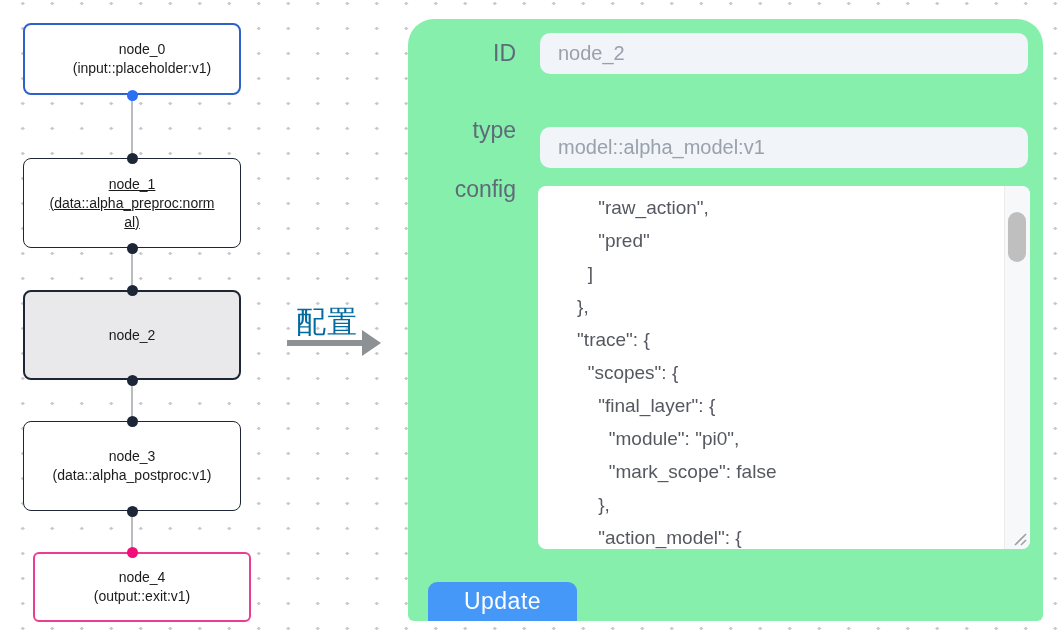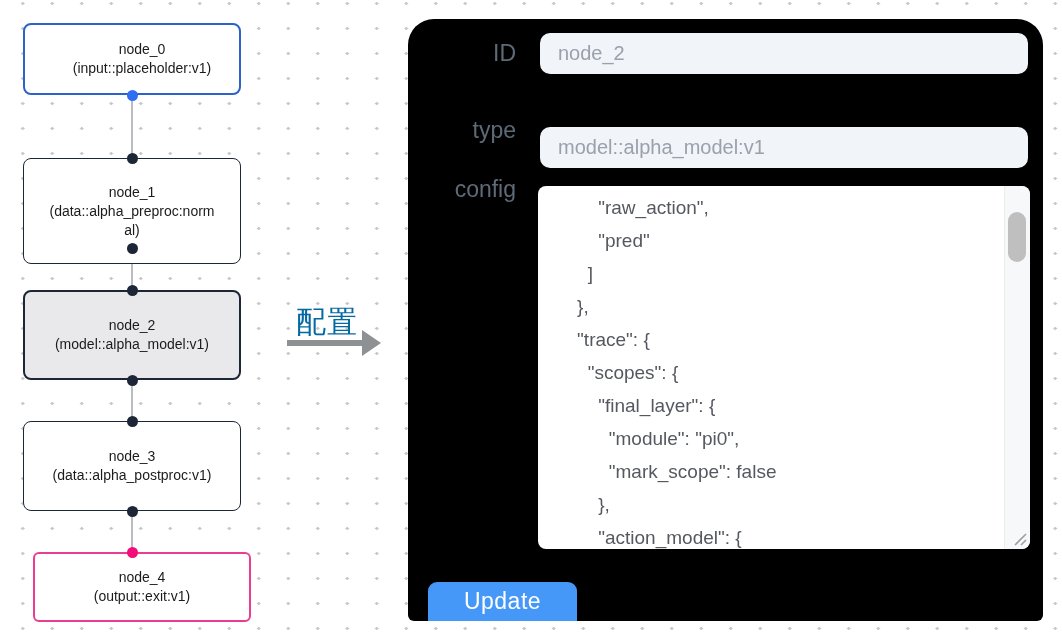--- a/index.html
+++ b/index.html
@@ -22,21 +22,21 @@
     border: 1.5px solid #1d2636;
     border-radius: 8px;
     display: flex; flex-direction: column;
     align-items: center; justify-content: center;
     text-align: center;
     font-size: 14px; line-height: 19px; color: #1b1b1b;
     z-index: 2;
   }
   .flow-node .node-type { max-width: 172px; word-break: break-all; }
   .node-input    { top: 23px;  height: 72px; border: 2px solid #2d63c8; padding-left: 20px; }
-  .node-default1 { top: 158px; height: 106px; }
+  .node-default1 { top: 158px; height: 90px; text-decoration: underline; }
   .node-selected { top: 290px; height: 90px; border-width: 2.5px; background: #e9e9eb; }
   .node-default2 { top: 421px; height: 90px; }
   .node-output   { top: 552px; height: 70px; border: 2px solid #ea3d92; border-radius: 6px; margin-left: 10px; }
 
   .edge {
     position: absolute; left: 131px; width: 2px;
     background: #b9bcc0; z-index: 1;
   }
   .edge-1 { top: 95px;  height: 63px; }
   .edge-2 { top: 248px; height: 42px; }
@@ -65,21 +65,21 @@
     width: 0; height: 0;
     border-left: 19px solid #8e9194;
     border-top: 13px solid transparent;
     border-bottom: 13px solid transparent;
   }
 
   
   .panel {
     position: absolute; left: 408px; top: 19px;
     width: 635px; height: 602px;
-    background: #000000;
+    background: #86efac;
     border-radius: 26px 26px 6px 6px;
     z-index: 4;
   }
   .field-label {
     position: absolute; left: 0; width: 108px;
     text-align: right; color: #5f6a78;
     font-size: 23px; line-height: 41px;
   }
   .label-id   { top: 14px; }
   .label-type { top: 91px; text-align: right; }
@@ -144,21 +144,20 @@
     <div class="node-type">(input::placeholder:v1)</div>
   </div>
 
   <div class="flow-node node-default1">
     <div class="node-id">node_1</div>
     <div class="node-type">(data::alpha_preproc:normal)</div>
   </div>
 
   <div class="flow-node node-selected">
     <div class="node-id">node_2</div>
-    <div class="node-type">(model::alpha_model:v1)</div>
   </div>
 
   <div class="flow-node node-default2">
     <div class="node-id">node_3</div>
     <div class="node-type">(data::alpha_postproc:v1)</div>
   </div>
 
   <div class="flow-node node-output">
     <div class="node-id">node_4</div>
     <div class="node-type">(output::exit:v1)</div>

